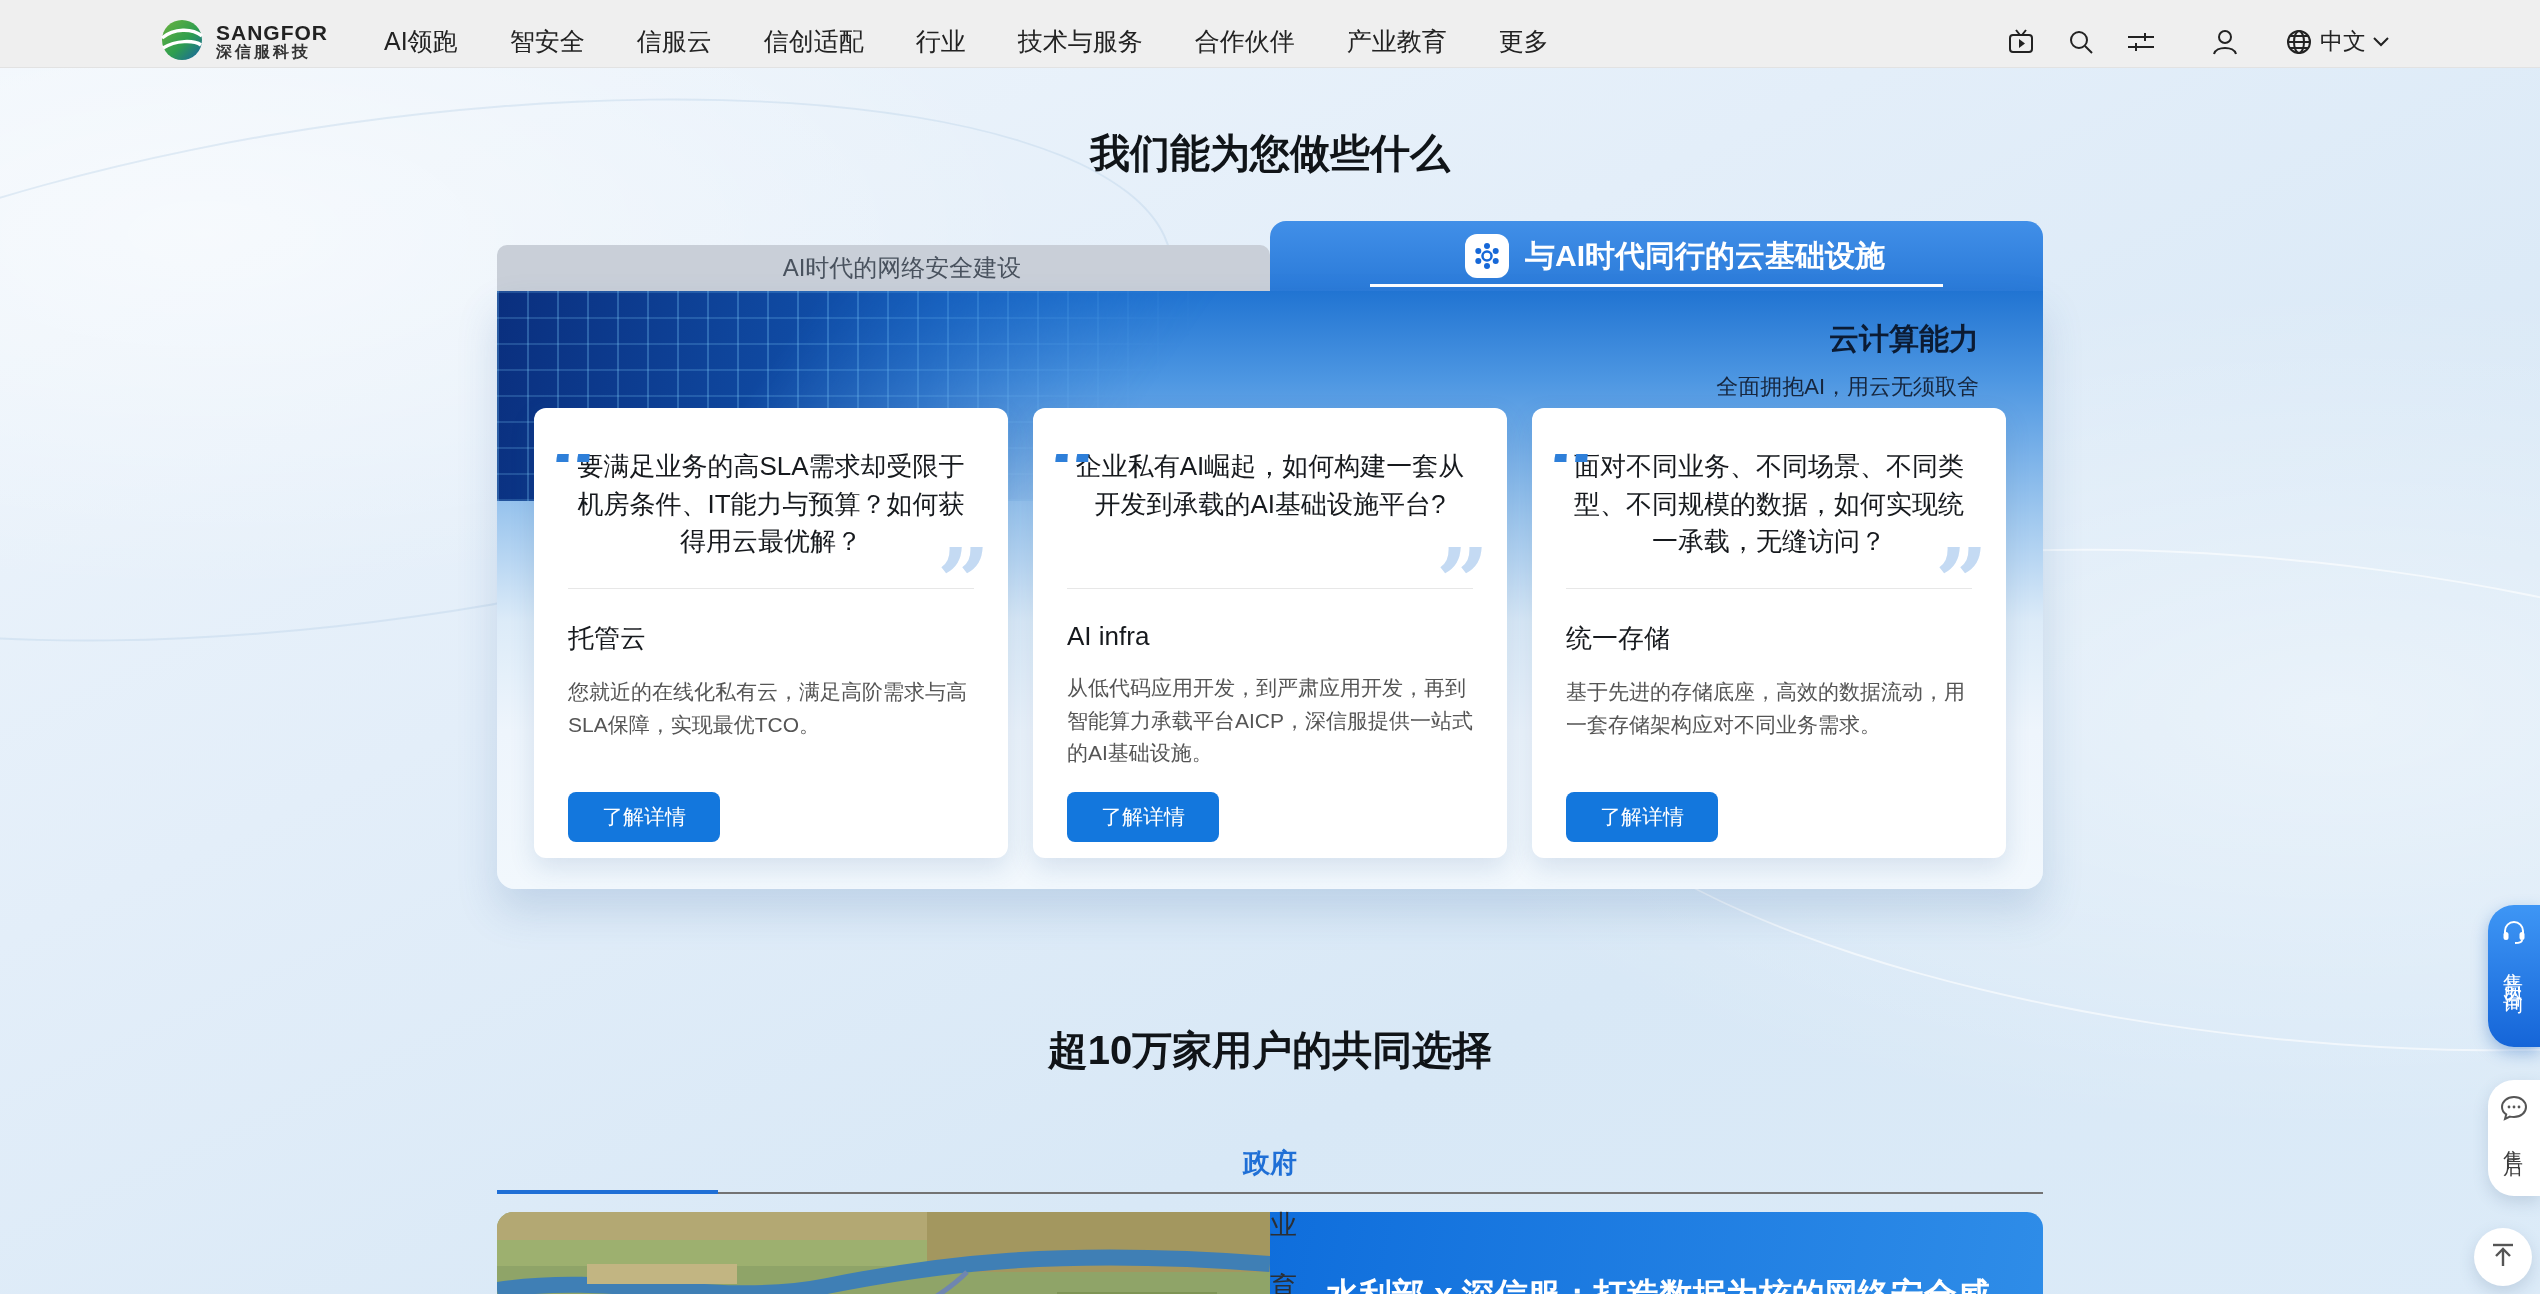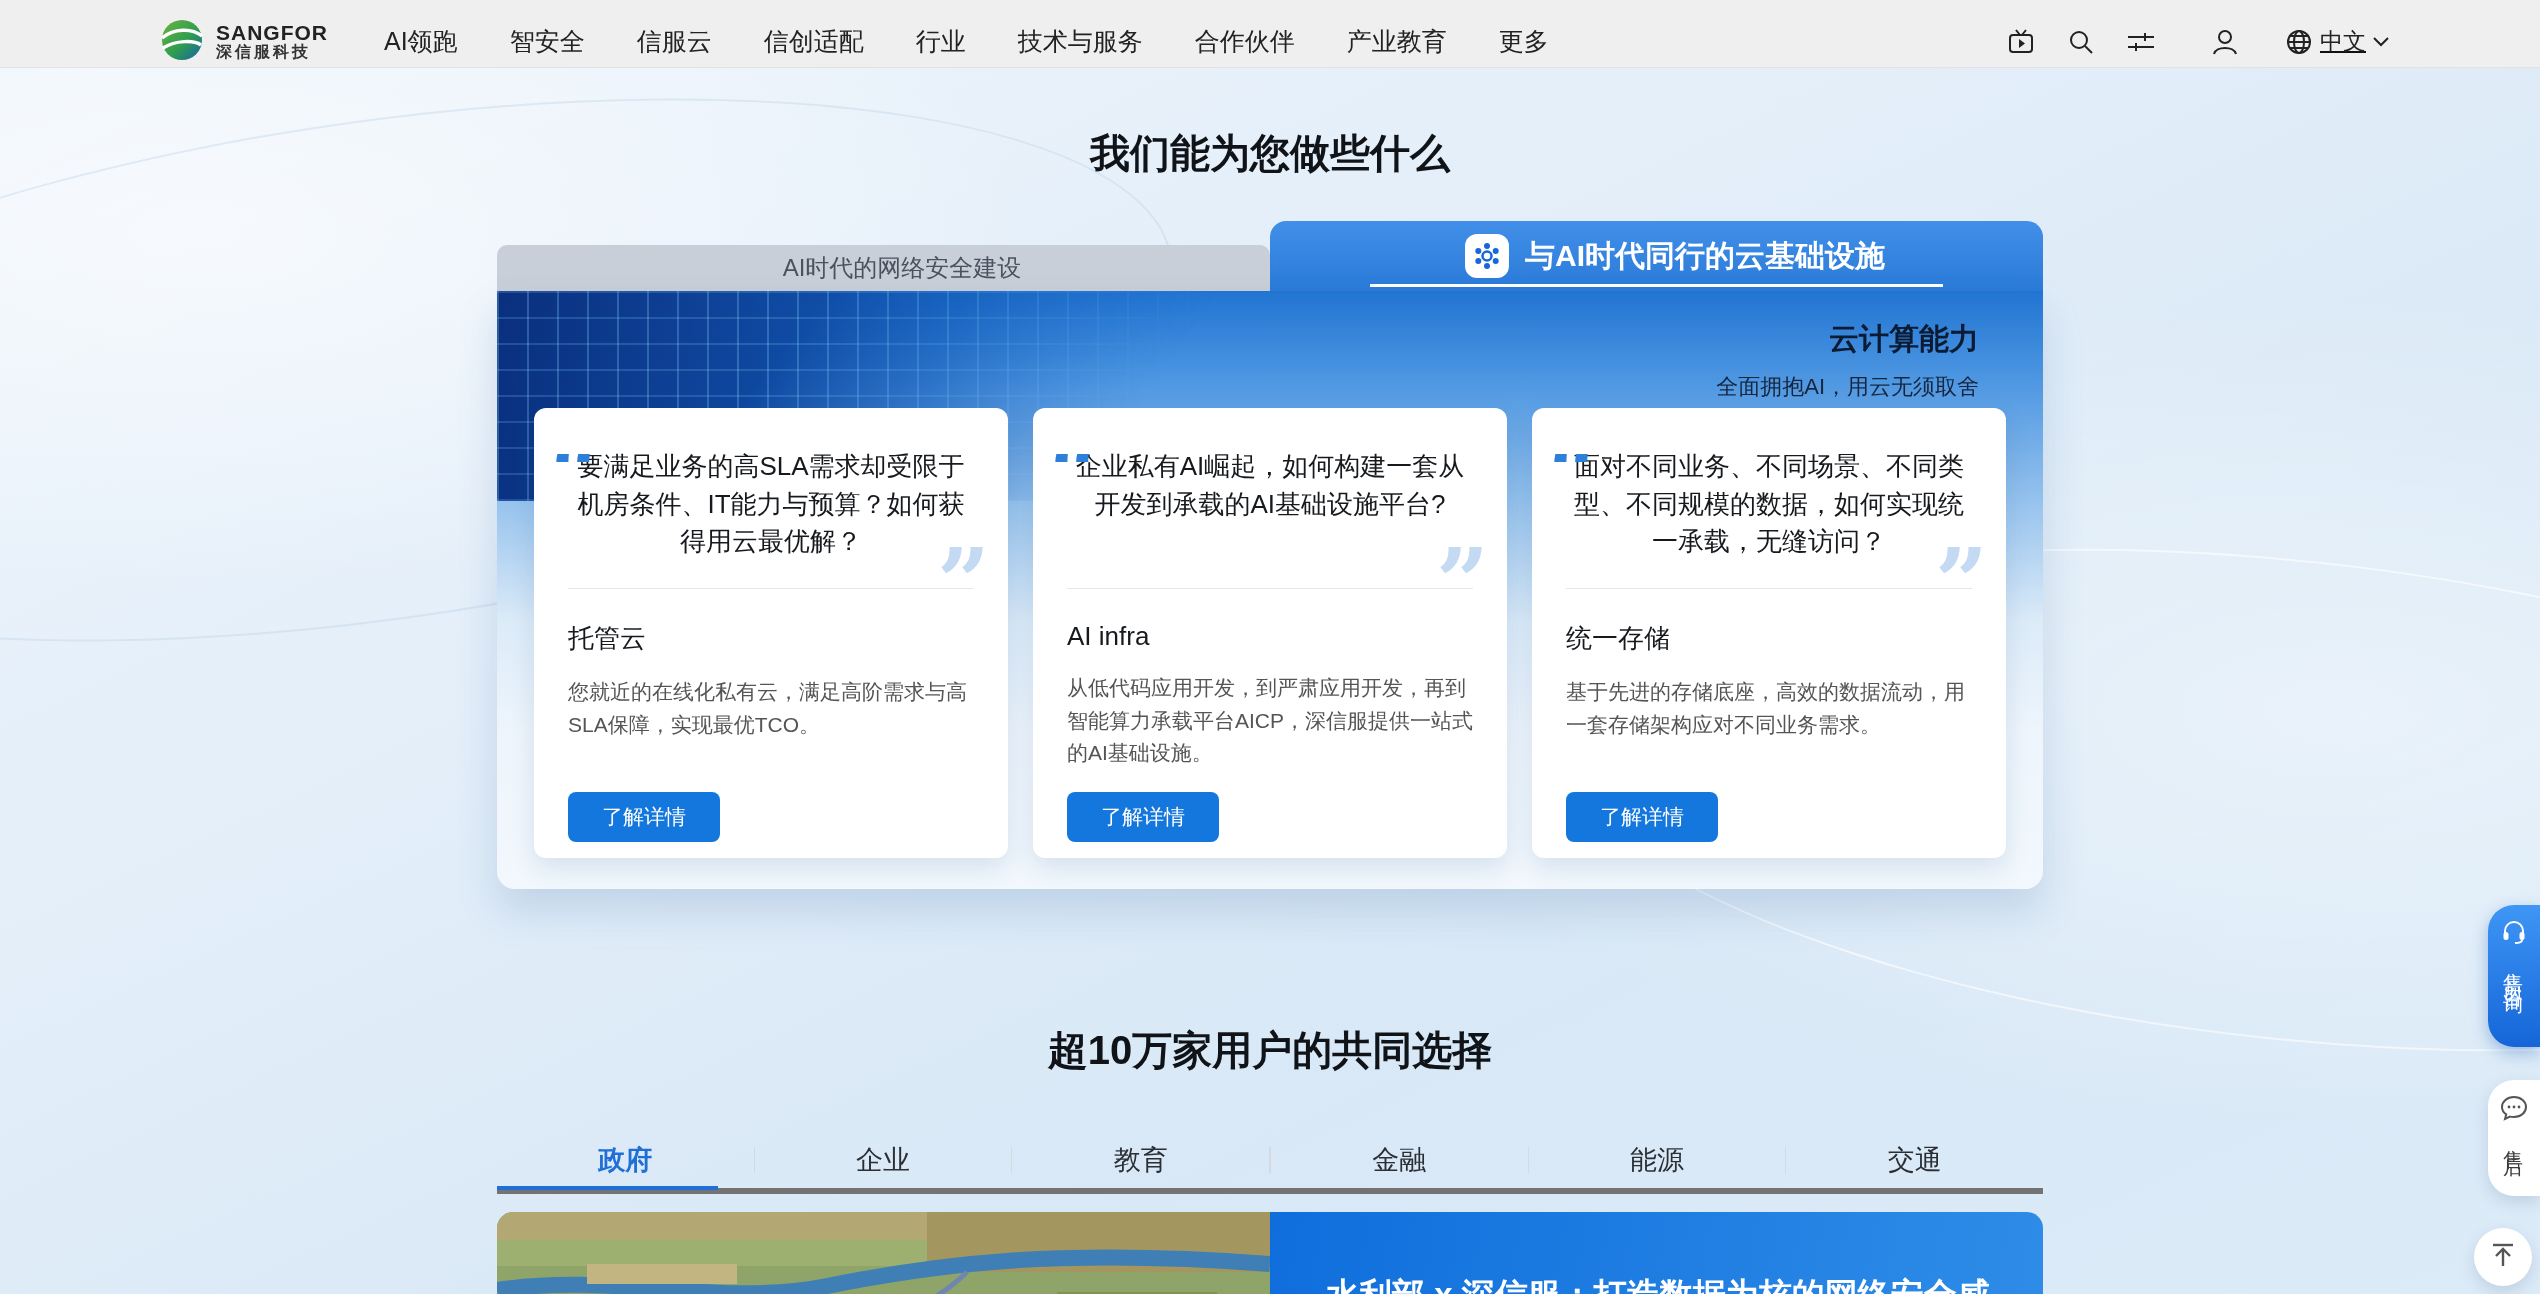--- a/index.html
+++ b/index.html
@@ -25,21 +25,21 @@
   }
   .logo { display:flex; align-items:center; gap:12px; cursor:pointer; }
   .logo-text { display:flex; flex-direction:column; line-height:1.05; }
   .logo-brand { font-size:21px; font-weight:bold; letter-spacing:1px; color:#222; }
   .logo-brand-cn { font-size:16px; font-weight:bold; letter-spacing:3px; color:#333; }
   .nav-items { display:flex; align-items:center; gap:52px; margin-left:56px; }
   .nav-item { font-size:25px; color:#222; cursor:pointer; white-space:nowrap; }
   .nav-right { margin-left:auto; display:flex; align-items:center; gap:30px; }
   .nav-icon { width:30px; height:30px; display:flex; align-items:center; justify-content:center; cursor:pointer; }
   .nav-icon svg { stroke:#222; fill:none; stroke-width:2; }
-  .lang { display:flex; align-items:center; gap:6px; cursor:pointer; margin-left:14px;text-decoration:underline;}
+  .lang { display:flex; align-items:center; gap:6px; cursor:pointer; margin-left:14px;}
   .lang-label { font-size:23px; color:#222; }
 
   
   .section-title { text-align:center; font-size:40px; font-weight:600; color:#101418; }
   .title-1 { padding-top:58px; }
   .tabs-wrap { width:1546px; margin:40px auto 0; position:relative; }
   .tab-row { display:flex; align-items:flex-end; height:70px; }
   .tab { width:50%; display:flex; align-items:center; justify-content:center; cursor:pointer;padding-left:37px; }
   .tab-inactive {
     height:46px; background:#c9cfd8; border-radius:10px 10px 0 0;
@@ -98,21 +98,21 @@
   .card-btn {
     margin-top:auto; margin-bottom:16px; width:152px; height:50px; border:none; border-radius:8px;
     background:#1377dd; color:#fff; font-size:21px; cursor:pointer;
     font-family:"Liberation Sans","DejaVu Sans",sans-serif;
   }
 
   
   .title-2 { margin-top:134px; }
   .industry-tabs {
     width:1546px; margin:54px auto 0; display:flex; align-items:center;
-    border-bottom:6px solid #737373; position:relative; height:62px;
+    border-bottom:2px solid #737373; position:relative; height:62px;flex-direction:column;
   }
   .industry-tab {
     flex:1; text-align:center; font-size:27px; color:#2b2f35; cursor:pointer; line-height:62px;
   }
   .industry-tab.active { color:#1f6fd6; font-weight:600; }
   .industry-sep { width:1px; height:26px; background:#d5dae1; }
   .industry-underline { position:absolute; left:0; bottom:-2px; width:221px; height:4px; background:#1f6fd6; }
 
   .case-card {
     width:1546px; margin:18px auto 0; height:170px; border-radius:16px 16px 0 0;

